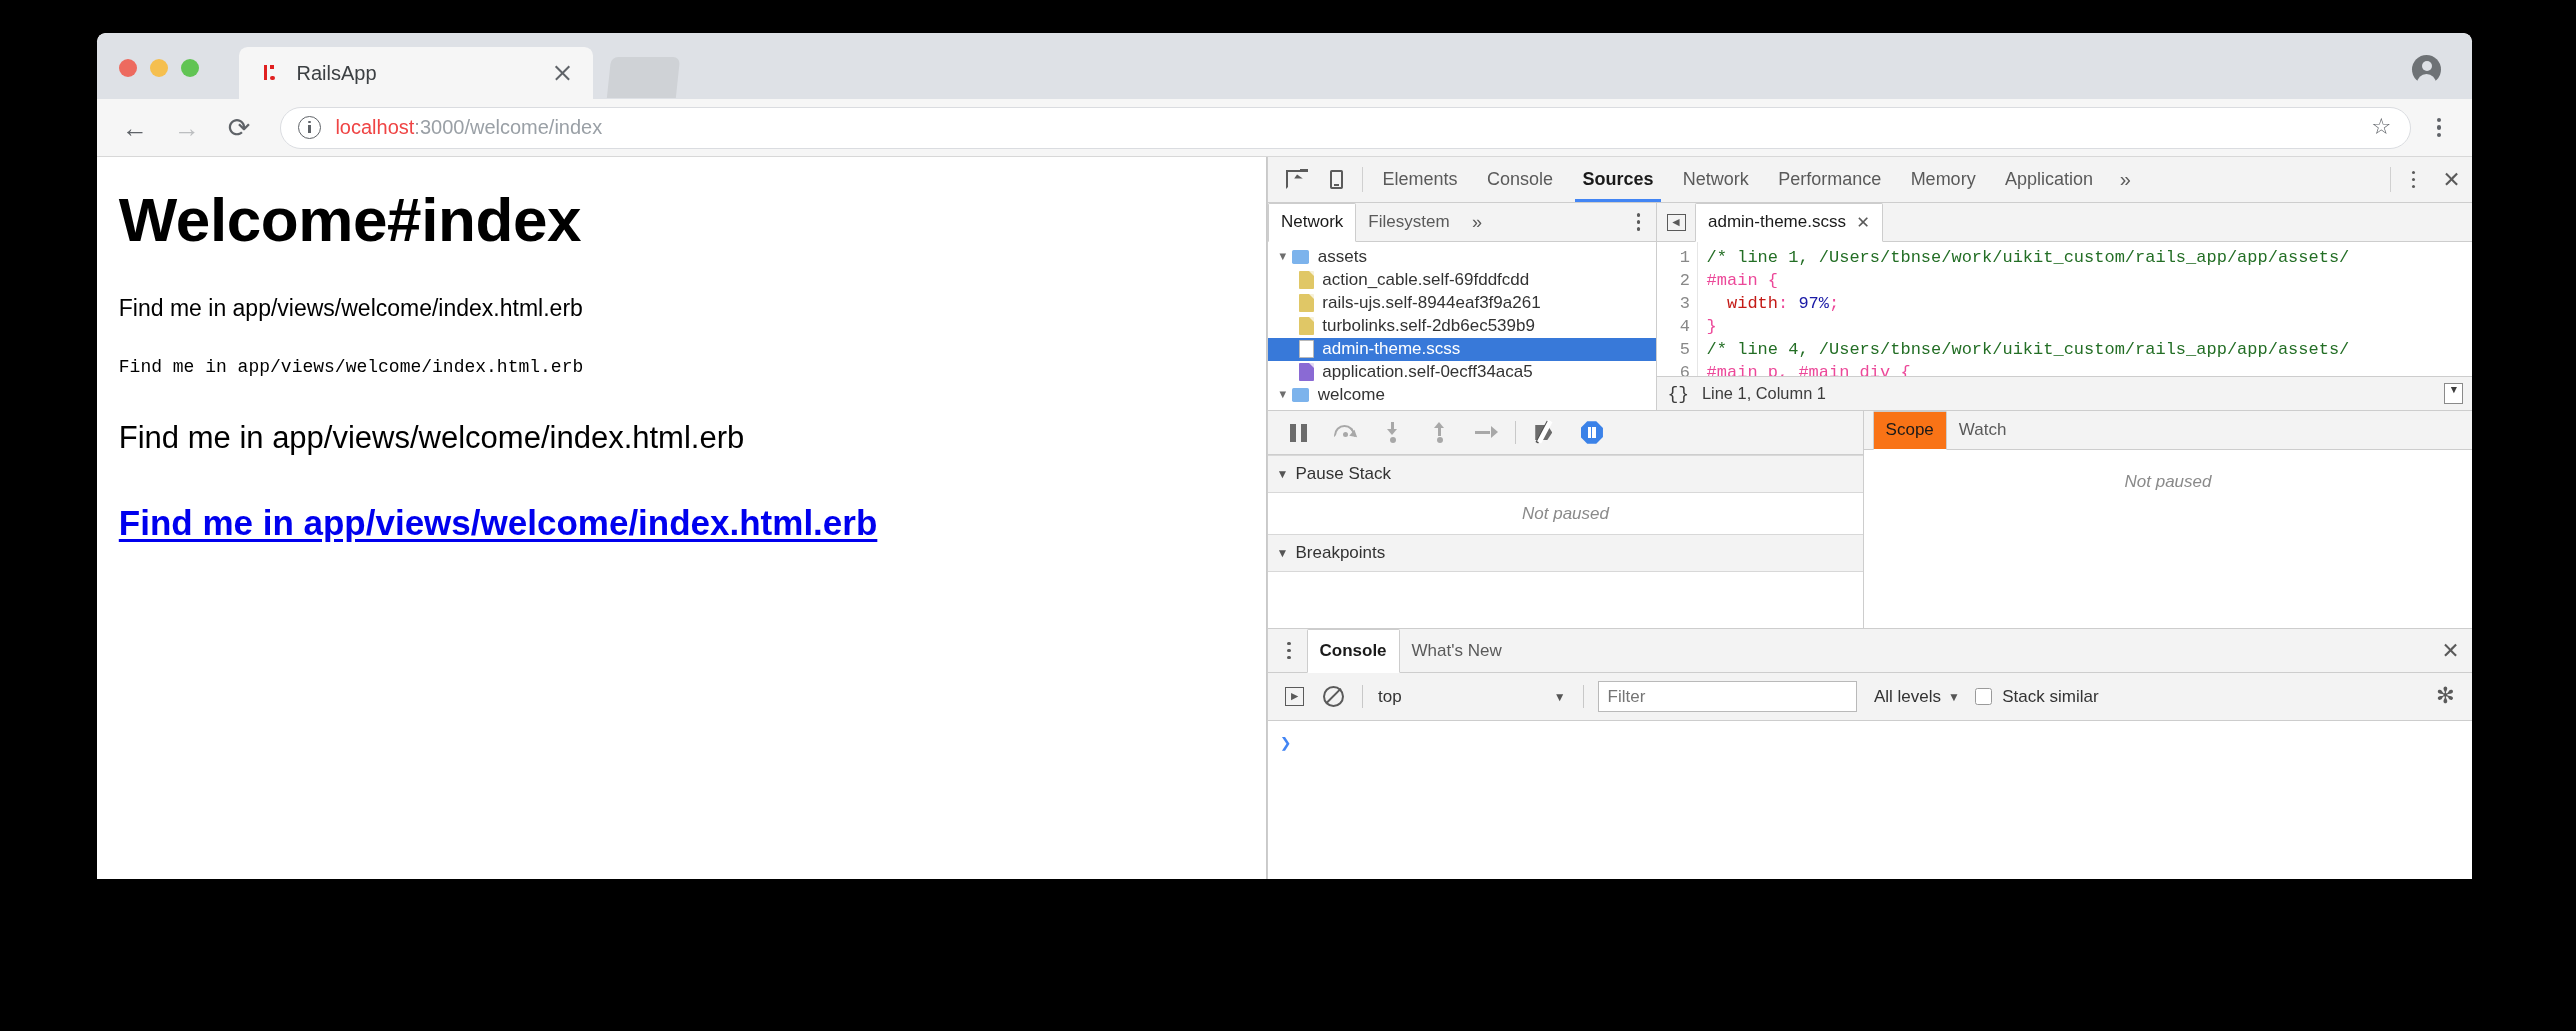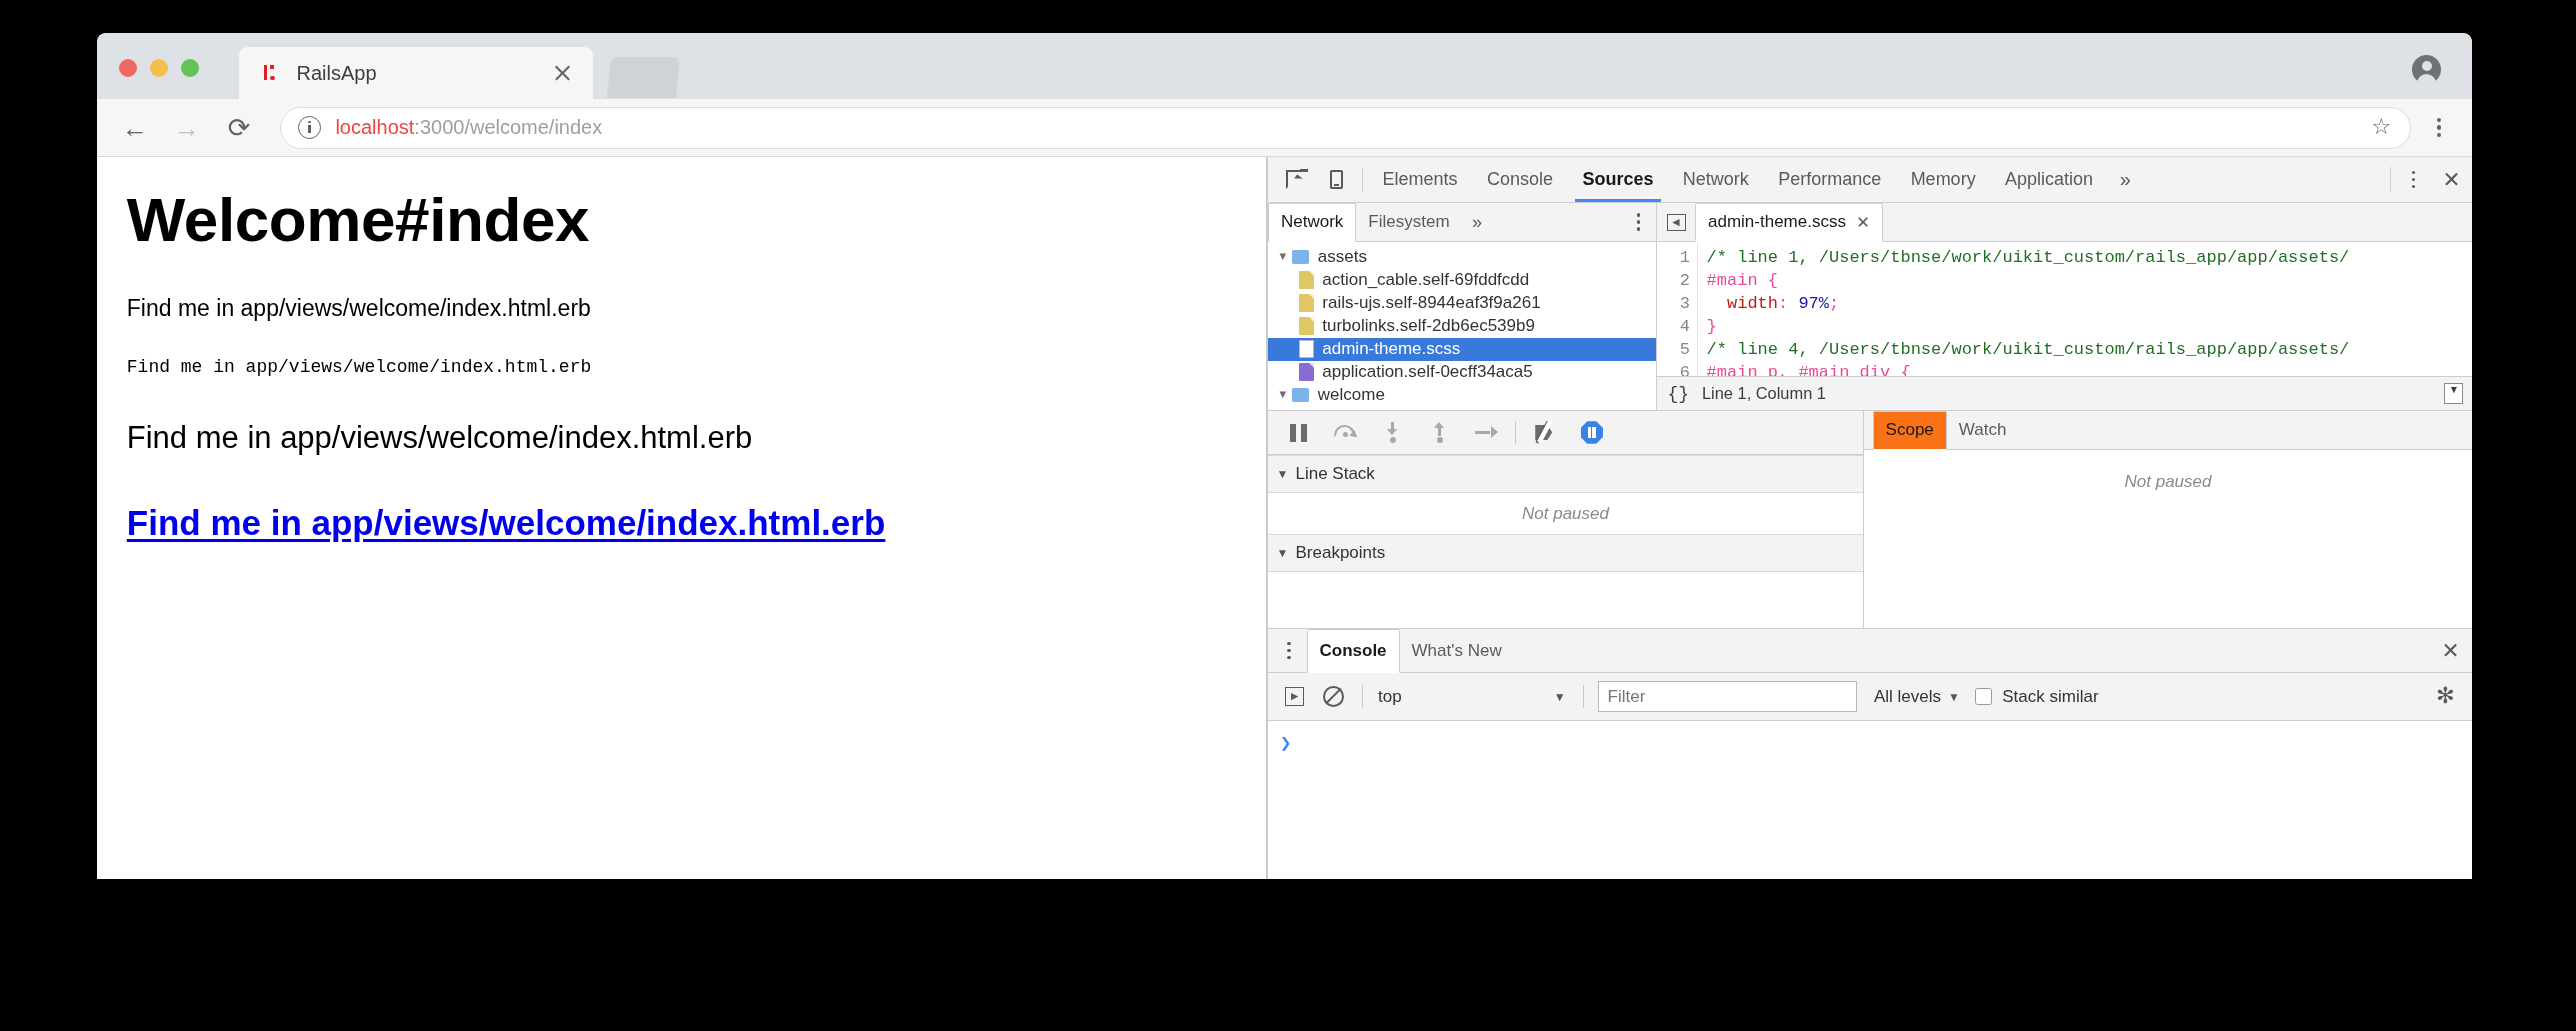--- a/index.html
+++ b/index.html
@@ -248,21 +248,21 @@
 
   
   .page-viewport {
     width: 1169px;
     background: #ffffff;
     border-right: 0.9px solid #c9c9c9;
     flex: 0 0 auto;
     position: relative;
     overflow: hidden;
   }
-  .page-inner { padding: 29px 16px 0 14px; margin-left: 8px; }
+  .page-inner { padding: 29px 16px 0 14px; }
   .page-h1 {
     margin: 0;
     padding: 0 0 0 7.8px;
     font-size: 62px;
     font-weight: bold;
     line-height: 1.1;
     color: #000;
     letter-spacing: -0.4px;
   }
   .page-p1 {
@@ -1256,21 +1256,21 @@
                 </span>
             </span>
             <span class="dbg-btn">
                 <span class="ic-pauseonexc"></span>
               </span>
           </div>
 
 
           <div class="section-header">
             <span class="caret">▼</span>
-            <span>Line Stack</span>
+            <span>Pause Stack</span>
           </div>
           <div class="section-body">Not paused</div>
 
           <div class="section-header">
             <span class="caret">▼</span>
             <span>Breakpoints</span>
           </div>
         </div>
 
         <div class="debug-right">

